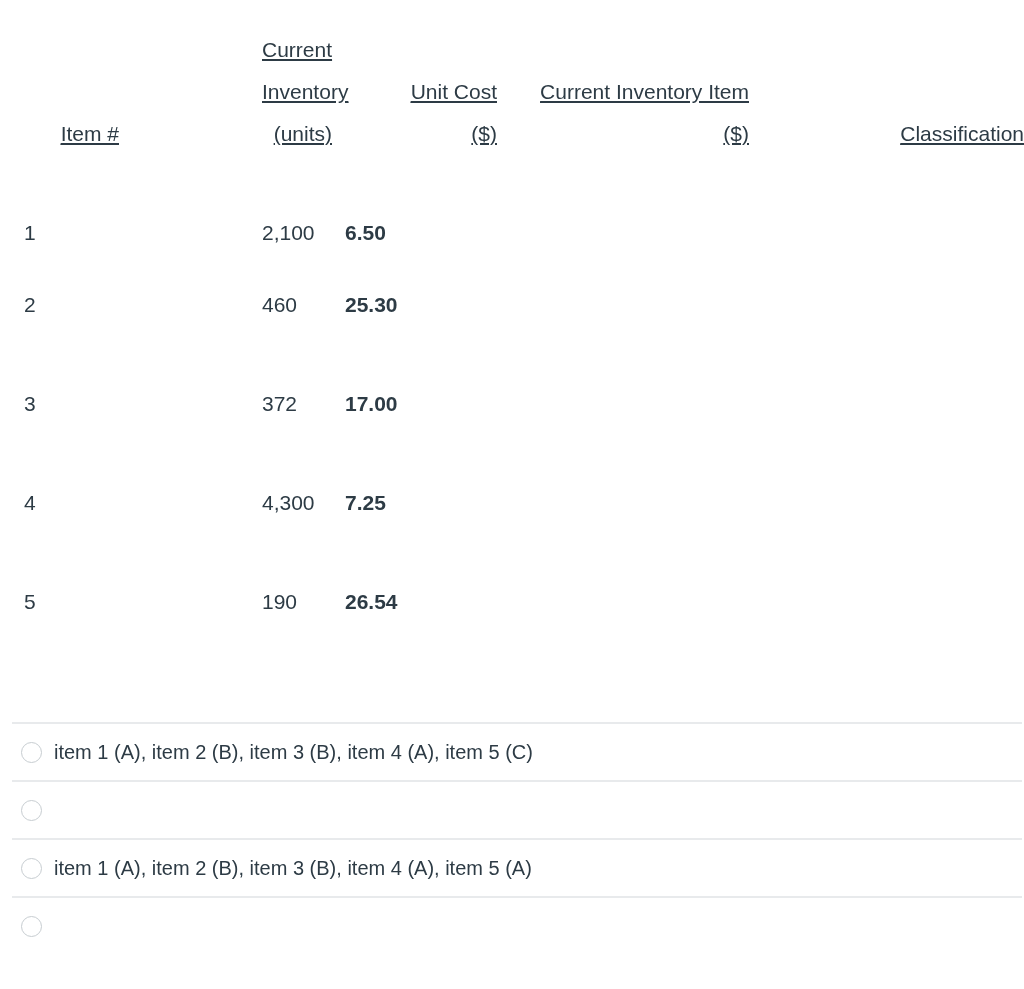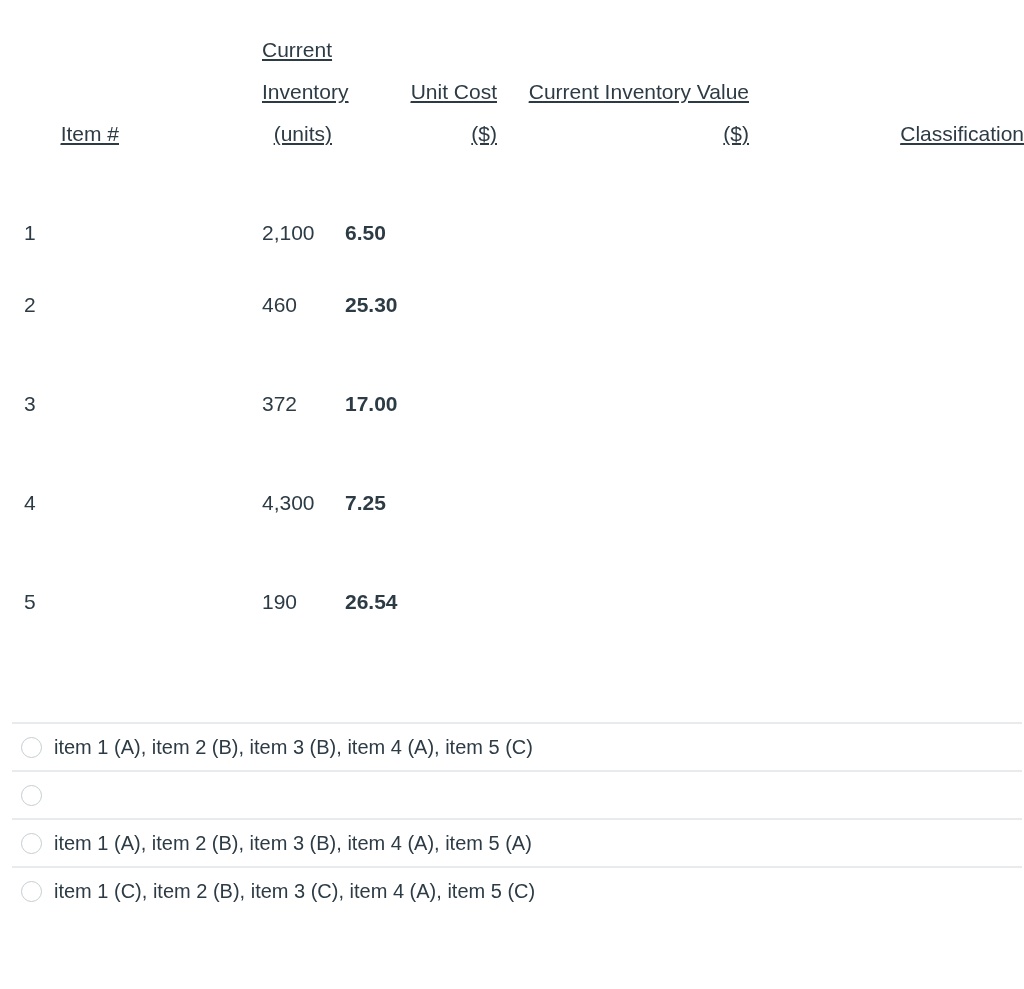--- a/index.html
+++ b/index.html
@@ -84,21 +84,21 @@
   #answers {
     position: absolute;
     left: 12px;
     top: 722px;
     width: 1010px;
   }
 
   .answer-row {
     display: flex;
     align-items: center;
-    height: 48px;
+    height: 58px;
     border-top: 2px solid #E8EAEC;
     box-sizing: border-box;
     cursor: pointer;
   }
 
   .radio-dot {
     width: 21px;
     height: 21px;
     border-radius: 50%;
     border: 1px solid #C7CDD1;
@@ -142,21 +142,21 @@
           </span>
         </th>
         <th class="h-cost">
           <span class="hdr-wrap">
             <span class="hdr-main">Unit Cost</span>
             <span class="hdr-unit">($)</span>
           </span>
         </th>
         <th class="h-val">
           <span class="hdr-wrap">
-            <span class="hdr-main">Current Inventory Value</span>
+            <span class="hdr-main">Current Inventory Item</span>
             <span class="hdr-unit">($)</span>
           </span>
         </th>
         <th class="h-class">
           <span class="hdr-wrap">
             <span class="hdr-main">Classification</span>
           </span>
         </th>
       </tr>
     </thead>
@@ -207,15 +207,14 @@
     </div>
     <div class="answer-row">
       <span class="radio-dot"></span>
     </div>
     <div class="answer-row">
       <span class="radio-dot"></span>
       <span class="answer-text">item 1 (A), item 2 (B), item 3 (B), item 4 (A), item 5 (A)</span>
     </div>
     <div class="answer-row">
       <span class="radio-dot"></span>
-      <span class="answer-text">item 1 (C), item 2 (B), item 3 (C), item 4 (A), item 5 (C)</span>
     </div>
   </div>
 
 </body></html>

